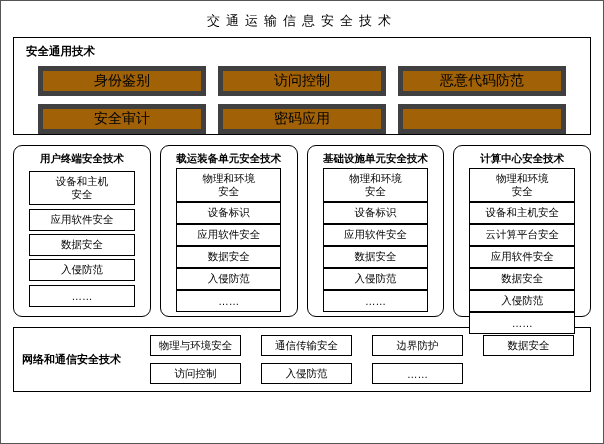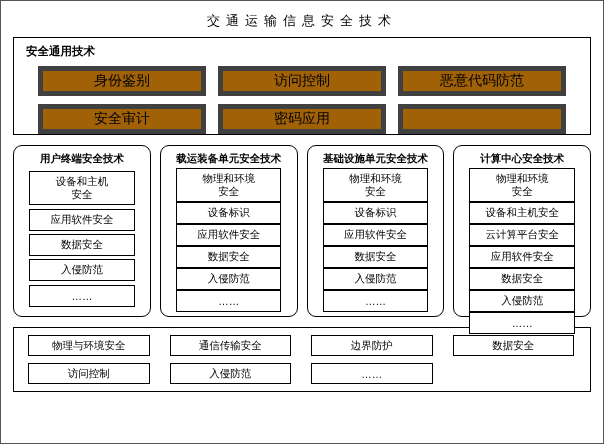--- a/index.html
+++ b/index.html
@@ -126,20 +126,21 @@
         <div class="box">应用软件安全</div>
         <div class="box">数据安全</div>
         <div class="box">入侵防范</div>
         <div class="box">……</div>
       </div>
     </div>
 
   </div>
 
   <div class="section network">
+    <div class="network-label">网络和通信安全技术</div>
     <div class="network-grid">
       <div class="nbox">物理与环境安全</div>
       <div class="nbox">通信传输安全</div>
       <div class="nbox">边界防护</div>
       <div class="nbox">数据安全</div>
       <div class="nbox">访问控制</div>
       <div class="nbox">入侵防范</div>
       <div class="nbox">……</div>
     </div>
   </div>

